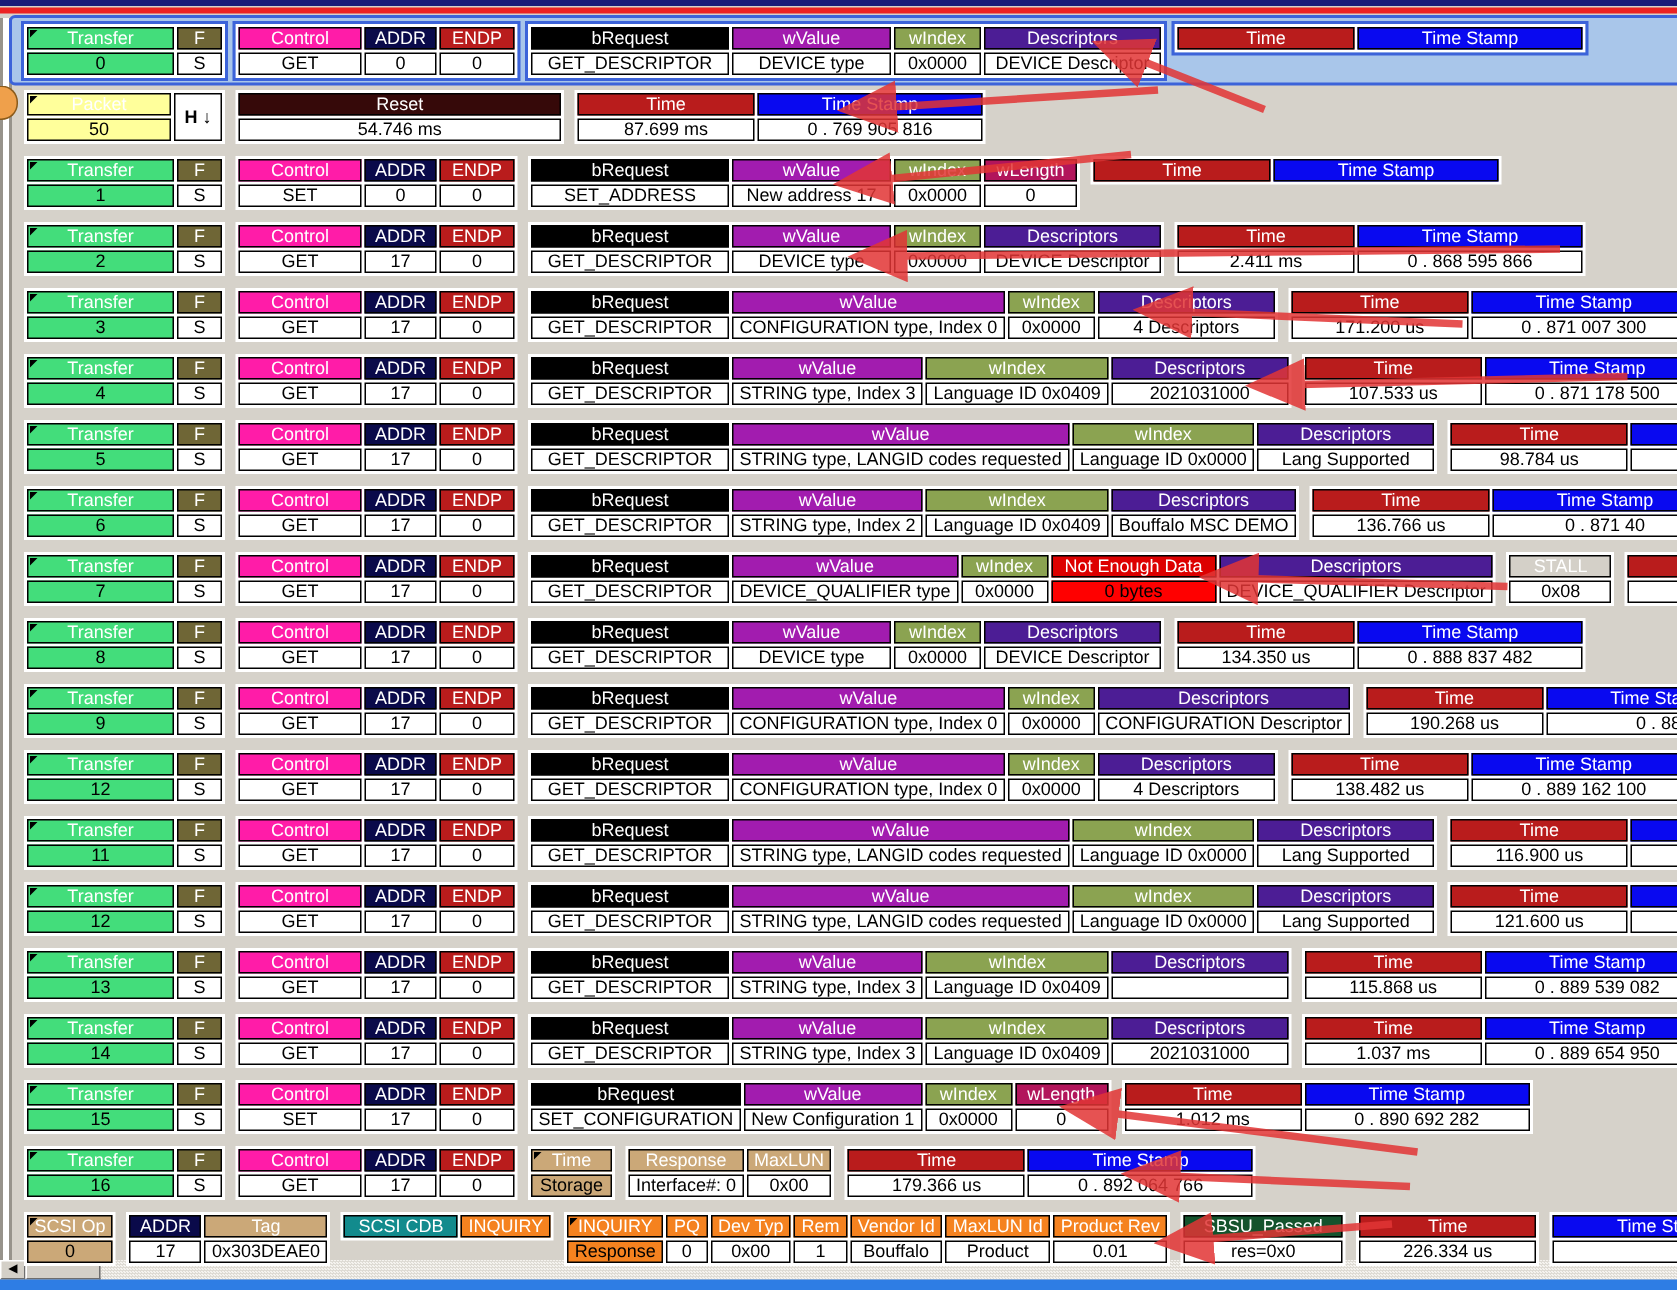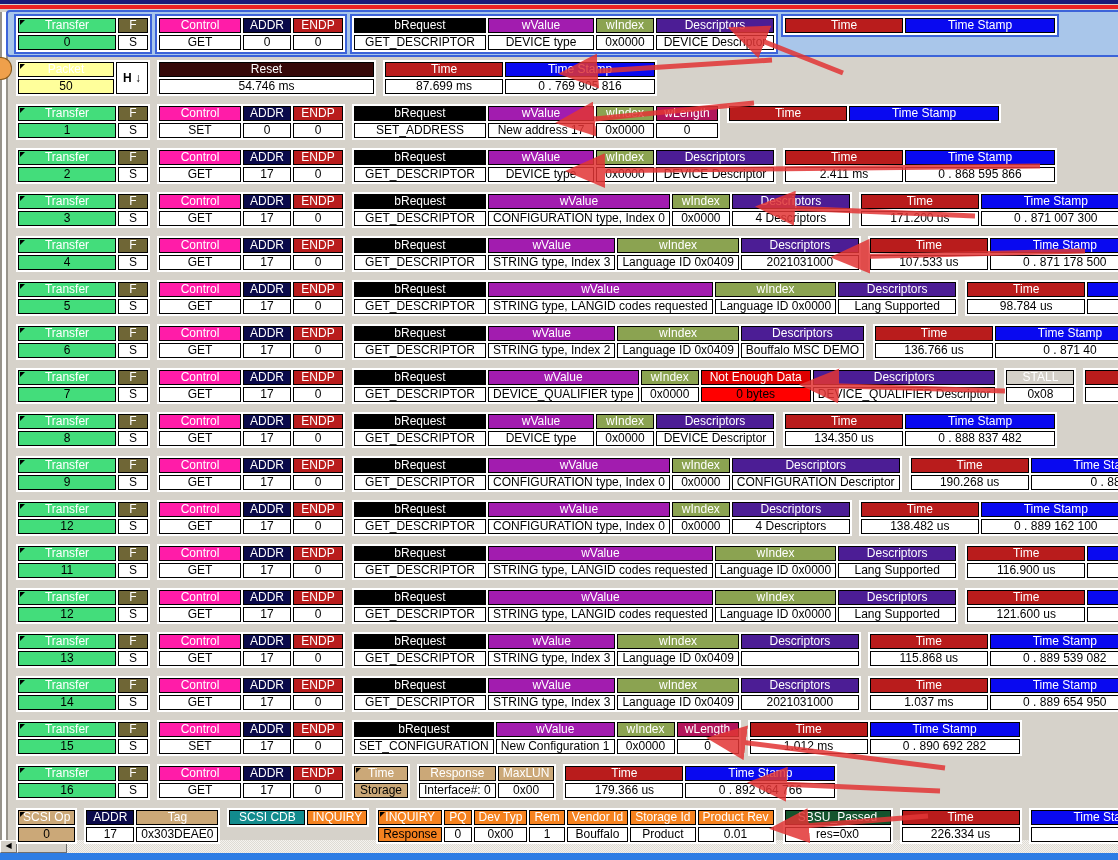--- a/index.html
+++ b/index.html
@@ -1101,21 +1101,21 @@
         </tbody>
       </table>
       <table class="seg">
         <tbody>
           <tr>
             <td class="hd c-orange cnr">INQUIRY</td>
             <td class="hd c-orange">PQ</td>
             <td class="hd c-orange">Dev Typ</td>
             <td class="hd c-orange">Rem</td>
             <td class="hd c-orange">Vendor Id</td>
-            <td class="hd c-orange">Storage Id</td>
+            <td class="hd c-orange">MaxLUN Id</td>
             <td class="hd c-orange">Product Rev</td>
           </tr>
           <tr>
             <td class="vl v-orange">Response</td>
             <td class="vl">0</td>
             <td class="vl">0x00</td>
             <td class="vl">1</td>
             <td class="vl">Bouffalo</td>
             <td class="vl">Product</td>
             <td class="vl">0.01</td>

